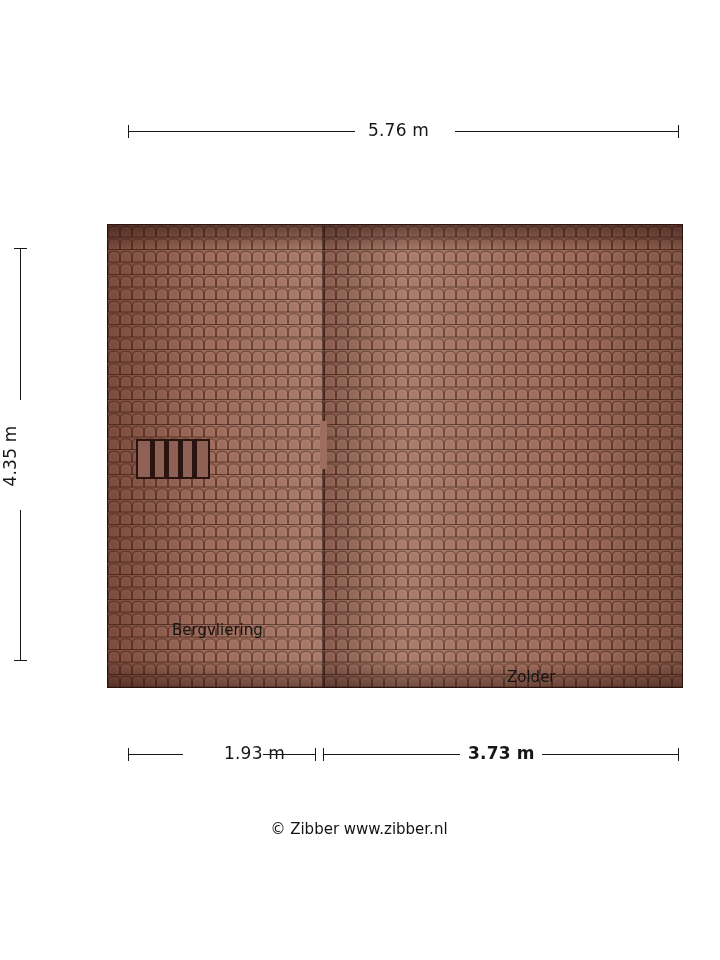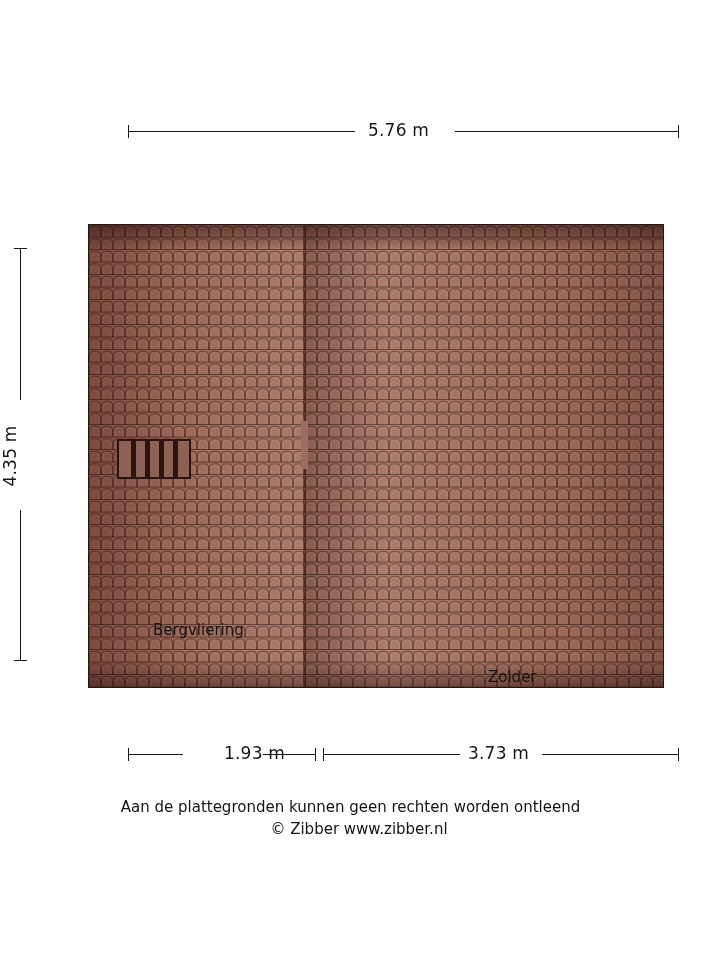--- a/index.html
+++ b/index.html
@@ -51,21 +51,21 @@
   .tick-h {
     position: absolute;
     height: 1px;
     width: 13px;
     background: #171717;
   }
 
   
   .plan {
     position: absolute;
-    left: 88px;
+    left: 107px;
     top: 224px;
     width: 576px;
     height: 464px;
     box-sizing: border-box;
     border: 1px solid #2b1410;
     background: #15803d;
     overflow: hidden;
   }
 
   .tiles {
@@ -202,18 +202,17 @@
   <div class="dim-line-h" style="left:128px; top:754px; width:187px;"></div>
   <div class="tick-v" style="left:128px; top:748px;"></div>
   <div class="tick-v" style="left:315px; top:748px;"></div>
   <div style="position:absolute; left:183px; top:743px; width:80px; height:22px; background:#ffffff;"></div>
   <div class="dim-label" style="left:192px; top:743px;margin-left:32px;">1.93 m</div>
 
   <div class="dim-line-h" style="left:323px; top:754px; width:355px;"></div>
   <div class="tick-v" style="left:323px; top:748px;"></div>
   <div class="tick-v" style="left:678px; top:748px;"></div>
   <div style="position:absolute; left:460px; top:743px; width:82px; height:22px; background:#ffffff;"></div>
-  <div class="dim-label" style="left:468px; top:743px;">3.73 m</div>
-
-  <div class="footer" style="top:796px;">Aan de plattegronden kunnen geen rechten worden ontleend</div>
+  <div class="dim-label" style="left:468px; top:743px;font-weight:bold;">3.73 m</div>
+
   <div class="footer" style="top:818px;padding-left:17px;">© Zibber www.zibber.nl</div>
 
 </div>
 
 </body></html>

